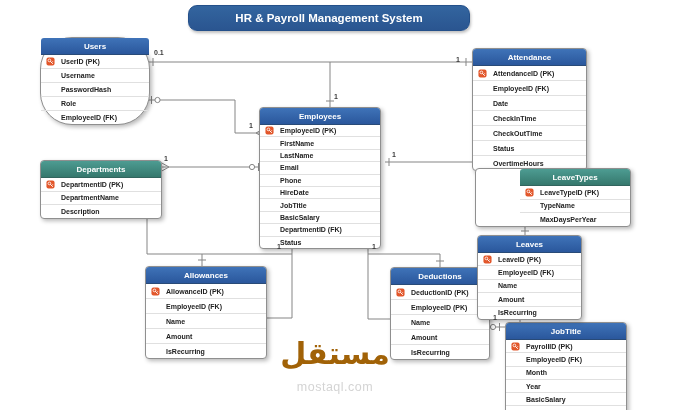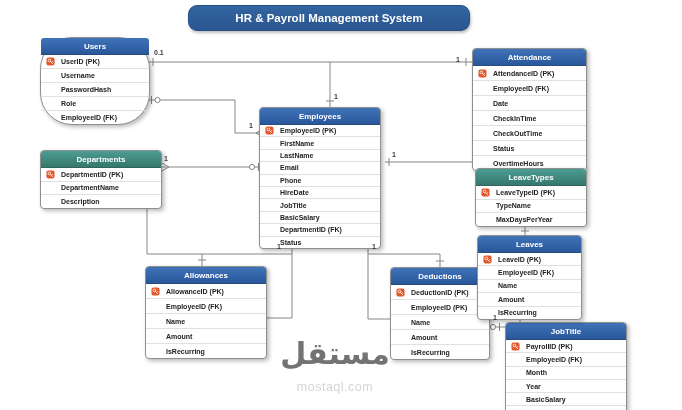--- a/index.html
+++ b/index.html
@@ -39,21 +39,21 @@
   .tbl-row:not(:last-child){border-bottom:1px solid #e0e0e0;}
   .tbl-row .key-icon{
     position:absolute;left:5px;top:50%;margin-top:-4.5px;width:9px;height:9px;line-height:0;
   }
   .connector-svg{position:absolute;left:0;top:0;z-index:1;}
   .card-label{
     position:absolute;z-index:5;font-size:7px;font-weight:bold;color:#3a3a3a;
   }
   .watermark-ar{
     position:absolute;left:280px;top:336px;width:110px;text-align:center;
-    font-size:30px;font-weight:bold;color:#737373;z-index:0;
+    font-size:30px;font-weight:bold;color:#a16207;z-index:0;
   }
   .watermark-latin{
     position:absolute;left:280px;top:380px;width:110px;text-align:center;
     font-size:12.5px;color:#d4d4d4;letter-spacing:.5px;z-index:0;
   }
 </style>
 </head>
 <body>
 
 <div class="watermark-ar">مستقل</div>
@@ -202,38 +202,38 @@
       <div class="tbl-row">
         <span>BasicSalary</span>
       </div>
       <div class="tbl-row">
         <span>DepartmentID (FK)</span>
       </div>
       <div class="tbl-row">
         <span>Status</span>
       </div>
     </div>
-    <div class="tbl teal" style="left: 40px; top: 150px; width: 120px; --rh: 12.5px; z-index: 2;">
+    <div class="tbl teal" style="left: 40px; top: 160px; width: 120px; --rh: 12.5px; z-index: 2;">
       <div class="tbl-header">Departments</div>
       <div class="tbl-row">
         <span class="key-icon"><svg viewBox="0 0 10 10" width="9" height="9">
             <rect x="0.5" y="0.5" width="9" height="9" rx="2.2" fill="#e2572b"></rect>
             <circle cx="3.8" cy="3.8" r="1.5" fill="none" stroke="#fff" stroke-width="0.9"></circle>
             <path d="M4.9 4.9 L7.4 7.4 M6.2 6.2 L7.3 5.1" stroke="#fff" stroke-width="0.9" fill="none" stroke-linecap="round"></path>
           </svg></span>
         <span>DepartmentID (PK)</span>
       </div>
       <div class="tbl-row">
         <span>DepartmentName</span>
       </div>
       <div class="tbl-row">
         <span>Description</span>
       </div>
     </div>
-    <div class="tbl teal" style="left: 475px; top: 168px; width: 110px; --rh: 12.5px; z-index: 2;">
+    <div class="tbl teal" style="left: 475px; top: 168px; width: 110px; --rh: 12.5px; z-index: 2; padding-left: 44px;">
       <div class="tbl-header">LeaveTypes</div>
       <div class="tbl-row">
         <span class="key-icon"><svg viewBox="0 0 10 10" width="9" height="9">
             <rect x="0.5" y="0.5" width="9" height="9" rx="2.2" fill="#e2572b"></rect>
             <circle cx="3.8" cy="3.8" r="1.5" fill="none" stroke="#fff" stroke-width="0.9"></circle>
             <path d="M4.9 4.9 L7.4 7.4 M6.2 6.2 L7.3 5.1" stroke="#fff" stroke-width="0.9" fill="none" stroke-linecap="round"></path>
           </svg></span>
         <span>LeaveTypeID (PK)</span>
       </div>
       <div class="tbl-row">

